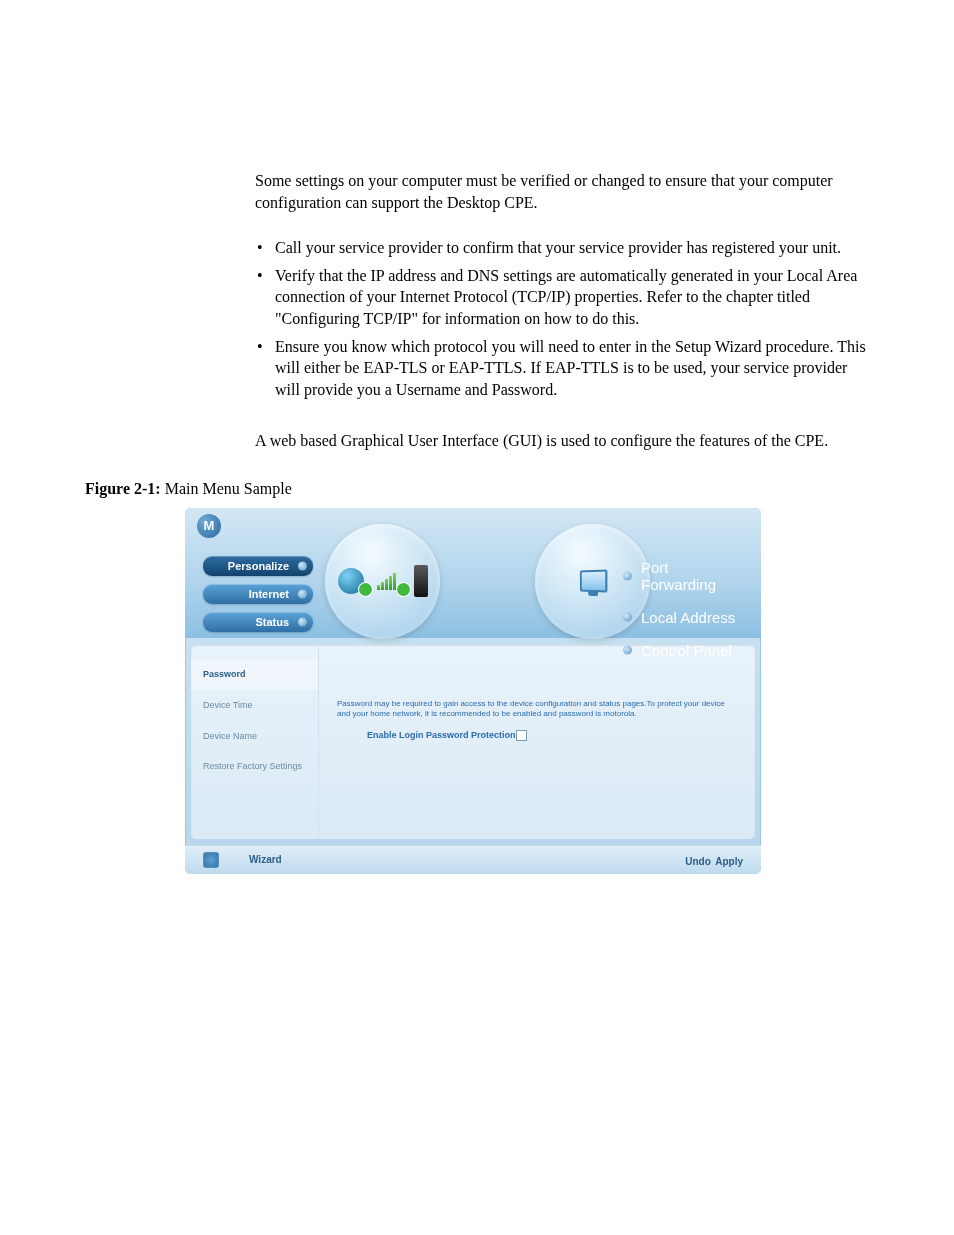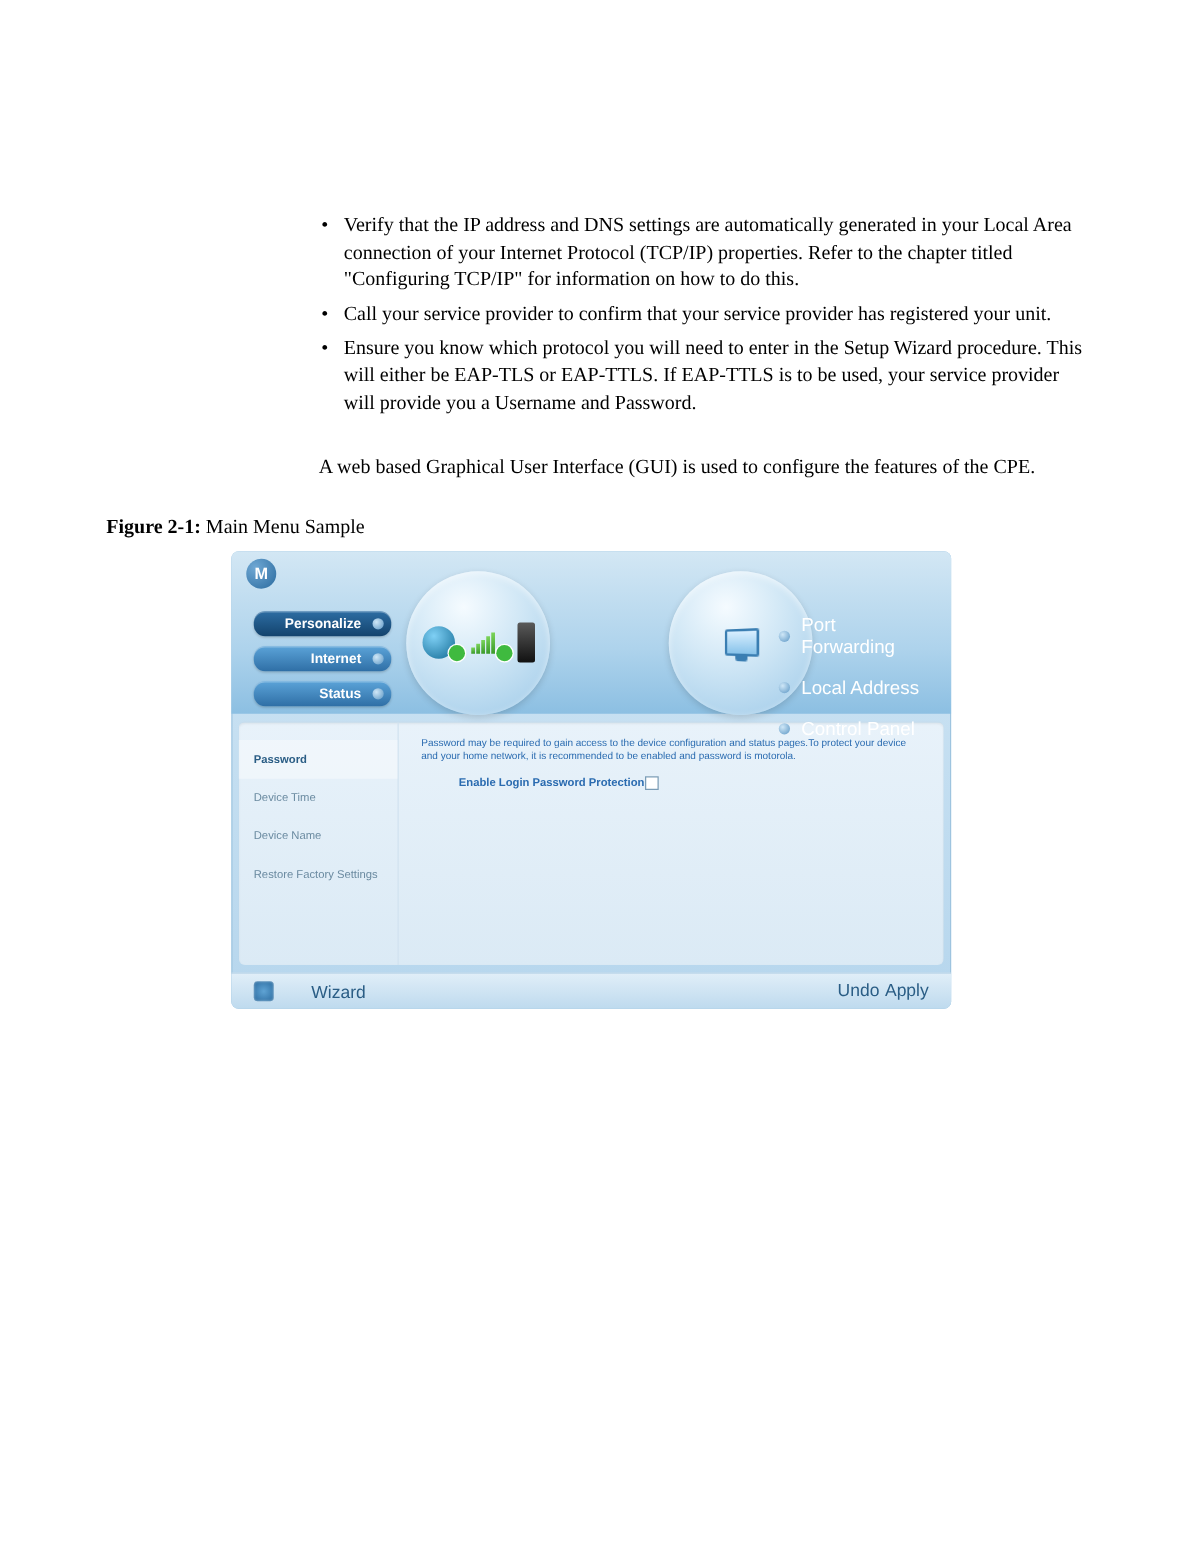--- a/index.html
+++ b/index.html
@@ -197,20 +197,21 @@
     }
     .content {
       flex: 1;
       padding: 12px 18px;
     }
     .help-text {
       font-size: 8px;
       color: #2a6bb0;
       line-height: 1.3;
       margin-bottom: 10px;
+      margin-top: 42px;
     }
     .checkbox-row {
       display: flex;
       align-items: center;
       gap: 0;
       margin-left: 30px;
     }
     .checkbox-label {
       font-size: 9px;
       color: #2a6bb0;
@@ -229,37 +230,38 @@
       border-top: 1px solid #c6dceb;
     }
     .footer-icon {
       width: 16px; height: 16px;
       background: radial-gradient(circle, #5fa3d4, #2a6a9e);
       border-radius: 3px;
       margin-right: 30px;
       box-shadow: inset 0 0 2px rgba(255,255,255,0.6);
     }
     .footer-btn {
-      font-size: 14px;
-      font-weight: normal;
+      font-size: 10px;
+      font-weight: bold;
       color: #2a5d85;
       cursor: pointer;
     }
     .footer-spacer { flex: 1; }
     .footer-right .footer-btn { }
   </style>
 </head>
 <body>
 
 <div class="page">
 
+  <p class="body-text">Some settings on your computer must be verified or changed to ensure that your computer configuration can support the Desktop CPE.</p>
 
   <ul class="bullet-list">
+    <li>Call your service provider to confirm that your service provider has registered your unit.</li>
     <li>Verify that the IP address and DNS settings are automatically generated in your Local Area connection of your Internet Protocol (TCP/IP) properties. Refer to the chapter titled "Configuring TCP/IP" for information on how to do this.</li>
-    <li>Call your service provider to confirm that your service provider has registered your unit.</li>
     <li>Ensure you know which protocol you will need to enter in the Setup Wizard procedure. This will either be EAP-TLS or EAP-TTLS. If EAP-TTLS is to be used, your service provider will provide you a Username and Password.</li>
   </ul>
 
   <p class="body-text">A web based Graphical User Interface (GUI) is used to configure the features of the CPE.</p>
 
   <p class="figure-caption">
     <span class="bold">Figure 2-1:</span>
     <span>Main Menu Sample</span>
   </p>
 

